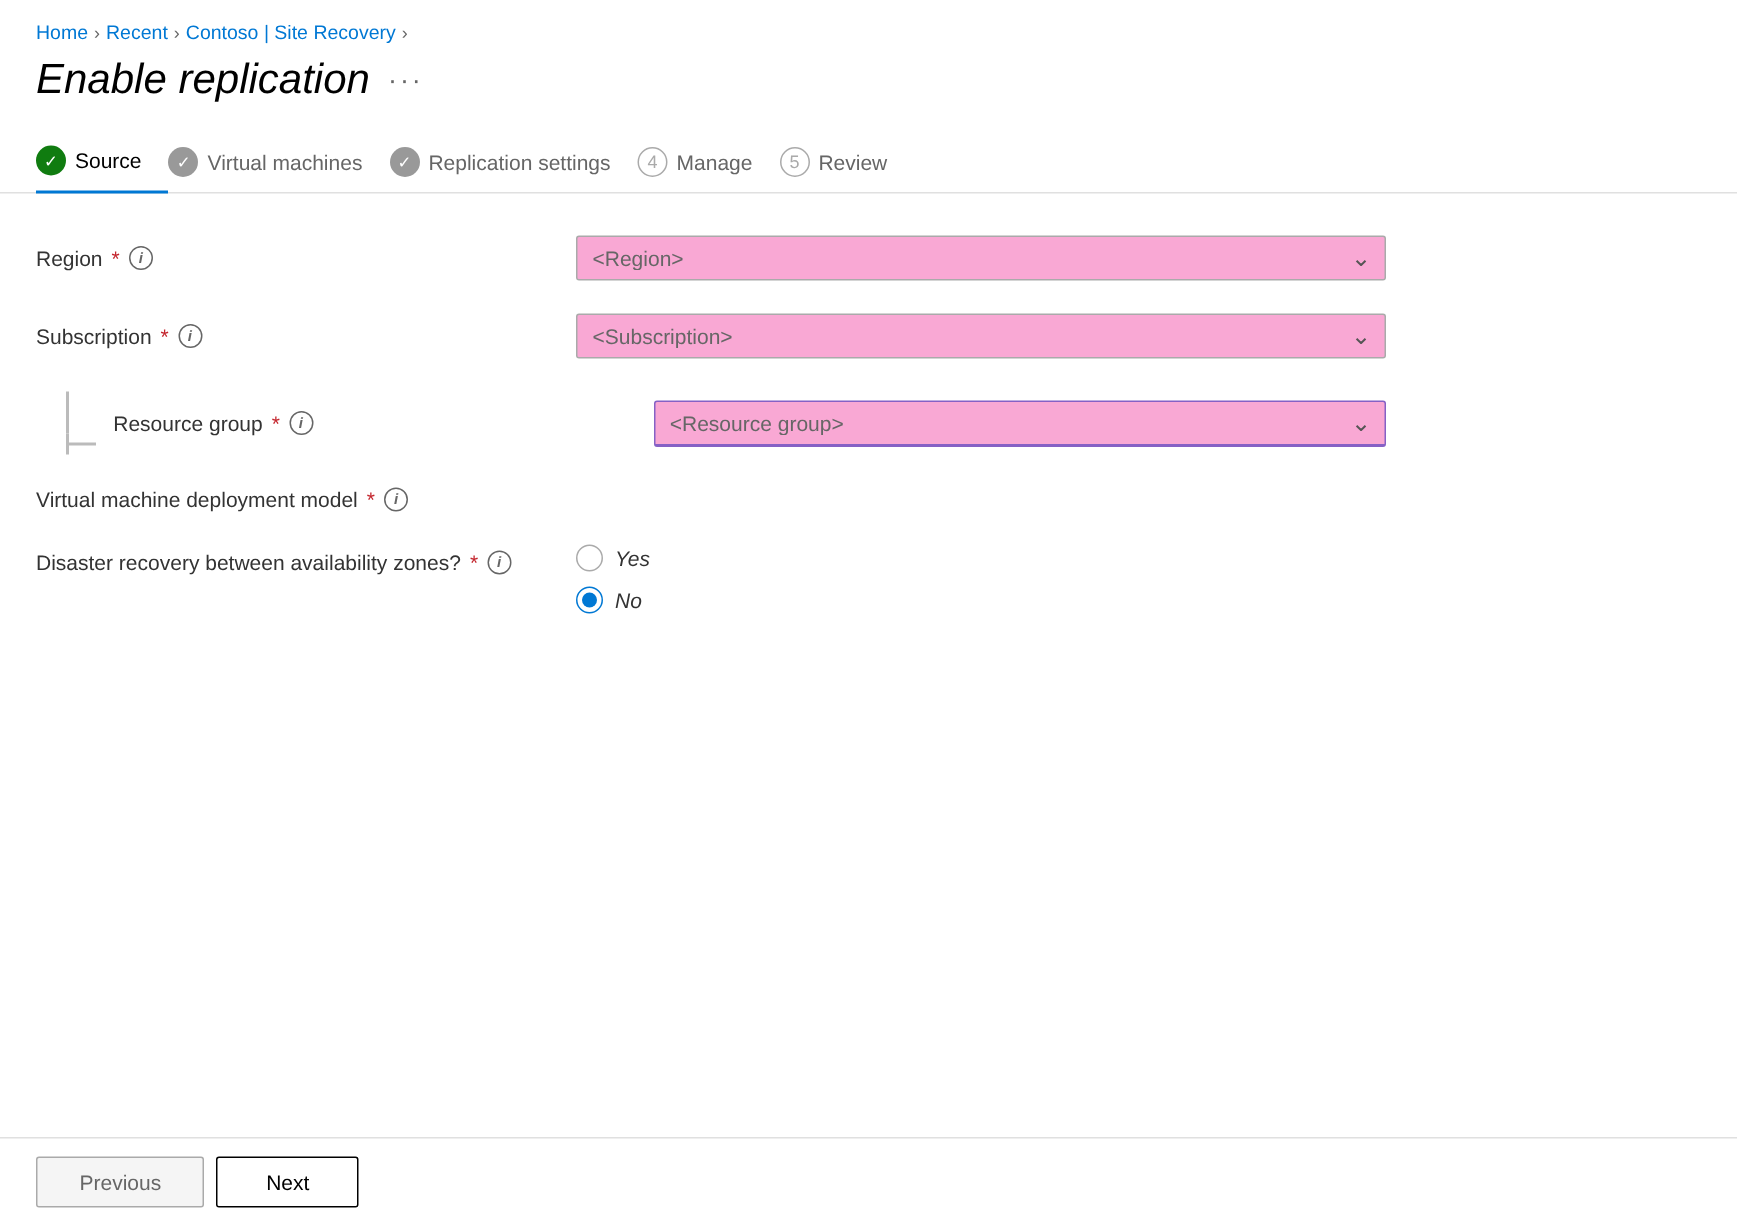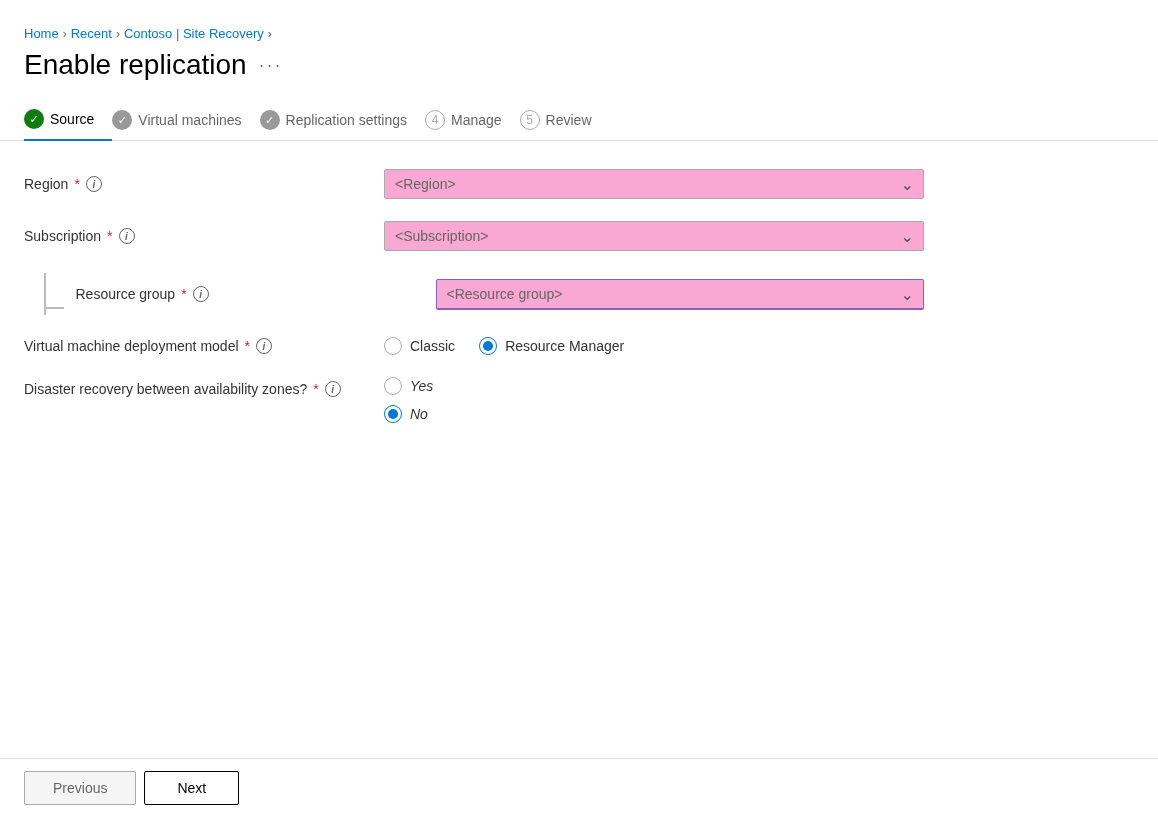--- a/index.html
+++ b/index.html
@@ -11,21 +11,21 @@
       width: 1158px;
       min-height: 817px;
       display: flex;
       flex-direction: column;
     }
 
     
     .breadcrumb {
       display: flex;
       align-items: center;
-      padding: 26px 24px 0 24px;
+      padding: 14px 24px 0 24px;
       font-size: 13px;
       gap: 4px;
     }
     .breadcrumb a {
       color: #0078d4;
       text-decoration: none;
     }
     .breadcrumb-sep {
       color: #666;
       font-size: 12px;
@@ -35,20 +35,21 @@
     .page-title-row {
       display: flex;
       align-items: center;
       padding: 8px 24px 0 24px;
       gap: 12px;
     }
     .page-title {
       font-size: 28px;
       font-weight: 300;
       color: #000;
+      font-style: italic;
     }
     .more-btn {
       font-size: 18px;
       color: #666;
       cursor: pointer;
       letter-spacing: 2px;
       background: none;
       border: none;
     }
 
@@ -354,32 +355,20 @@
           </div>
         </div>
       </div>
     </div>
 
     <div class="form-row">
       <div class="field-label">
         <span>Virtual machine deployment model</span>
         <span class="required">*</span>
         <span class="info-icon">i</span>
-      </div>
-      <div class="field-control">
-        <div class="radio-group">
-          <label class="radio-option">
-            <div class="radio-circle"></div>
-            <span>Classic</span>
-          </label>
-          <label class="radio-option">
-            <div class="radio-circle selected"></div>
-            <span>Resource Manager</span>
-          </label>
-        </div>
       </div>
     </div>
 
     <div class="form-row" style="align-items:flex-start;">
       <div class="field-label" style="padding-top:4px;">
         <span>Disaster recovery between availability zones?</span>
         <span class="required">*</span>
         <span class="info-icon">i</span>
       </div>
       <div class="field-control">

